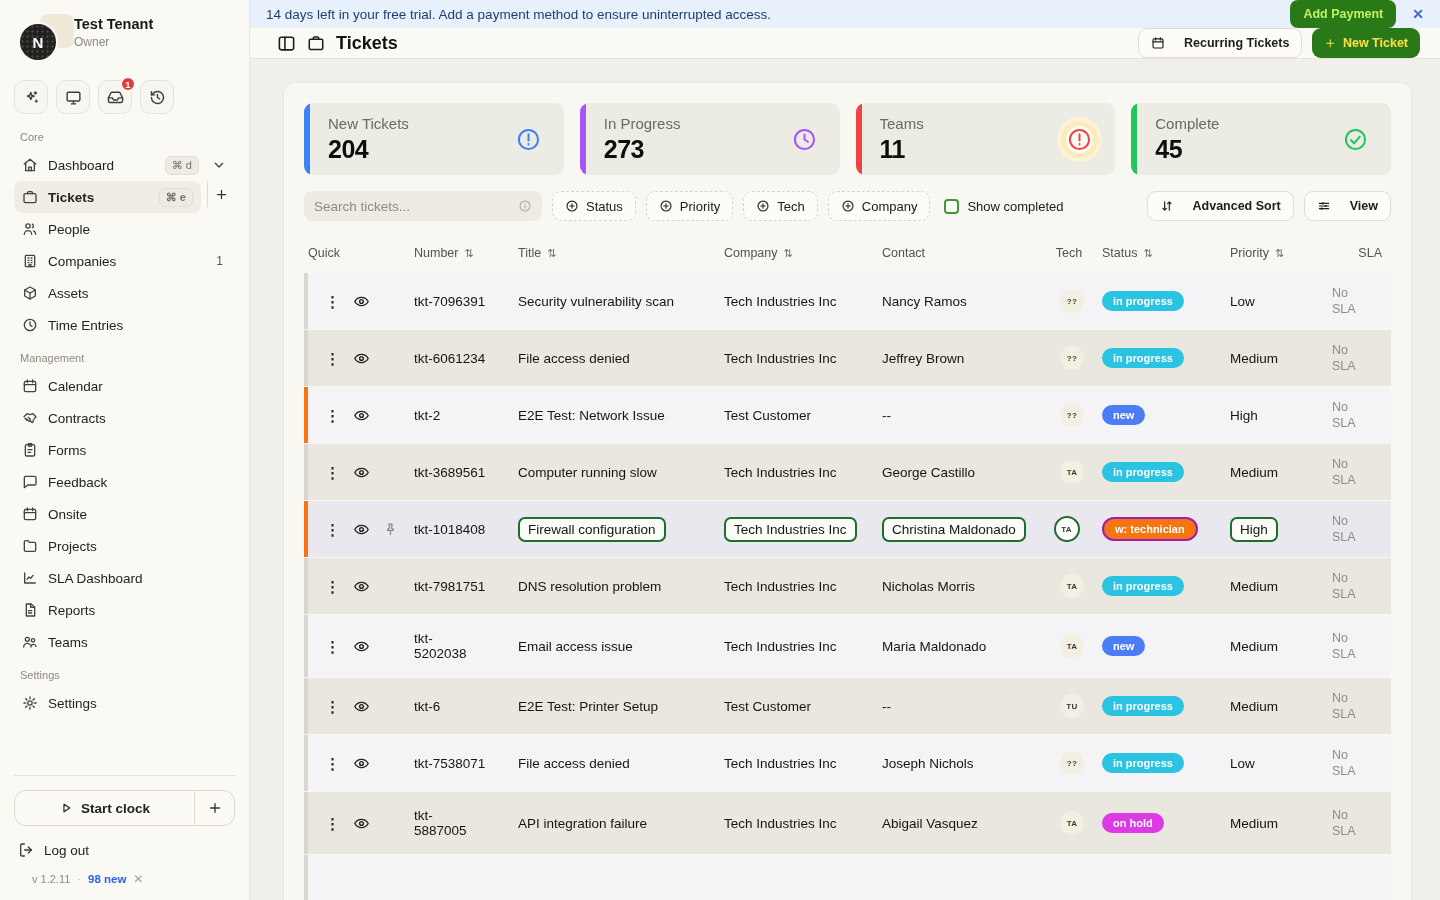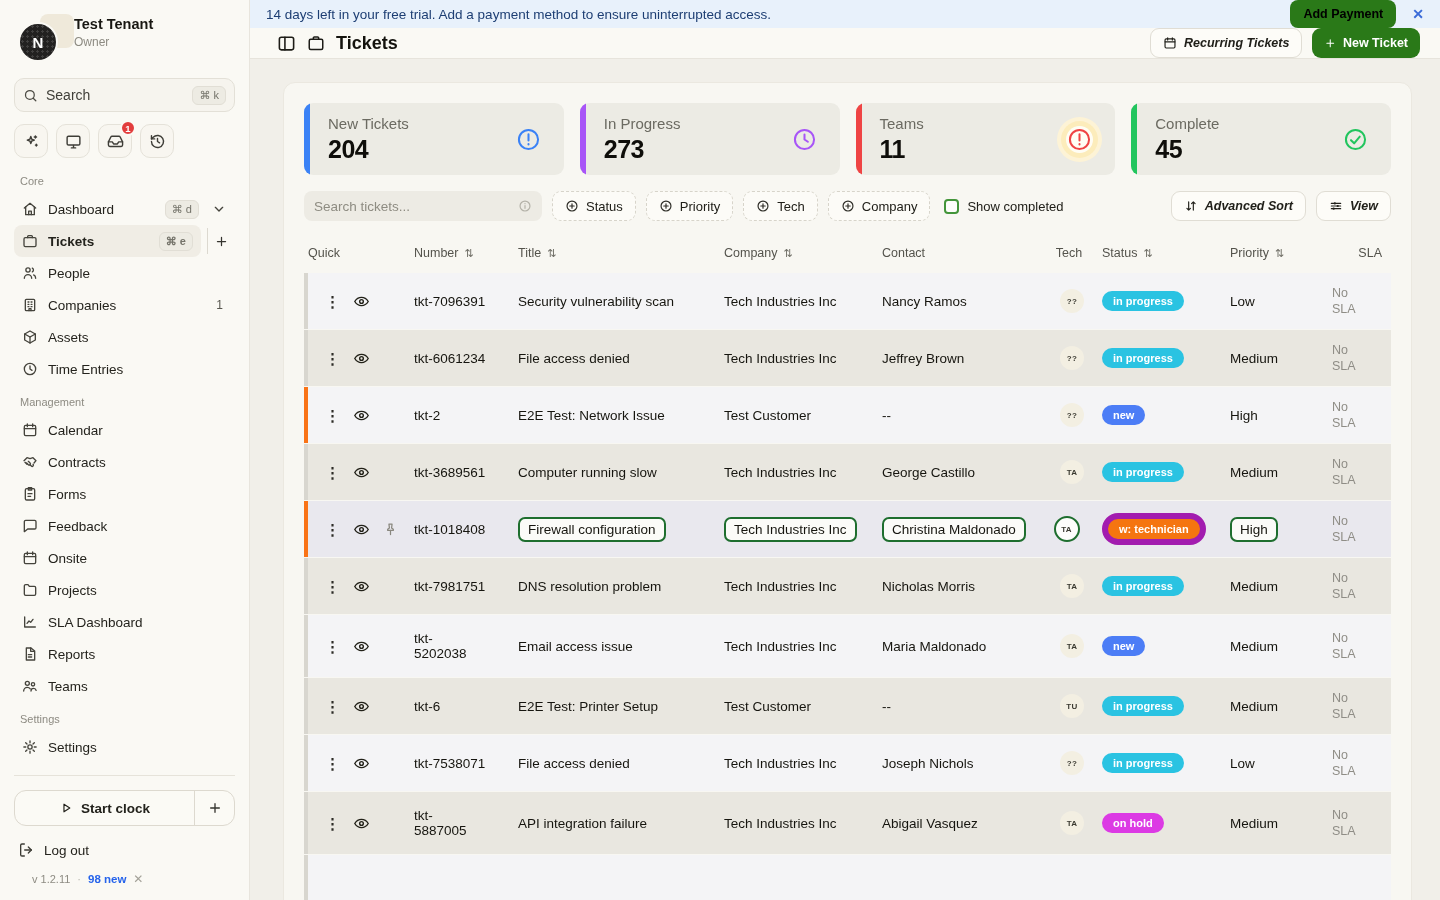--- a/index.html
+++ b/index.html
@@ -35,21 +35,21 @@
 
   .quick-icons { display:flex; gap:8px; margin-top:12px; }
   .qbtn { width:34px; height:34px; border:1px solid #e5e2d9; border-radius:10px; background:#f8f6f0;
           display:flex; align-items:center; justify-content:center; font-size:17px; color:#3e3d37; position:relative; }
   .qbadge { position:absolute; top:-5px; right:-5px; min-width:16px; height:16px; border-radius:8px;
             background:#e23d3d; color:#fff; font-size:9.5px; font-weight:700; display:flex; align-items:center;
             justify-content:center; border:2px solid #faf9f4; padding:0 3px; }
 
   .nav { margin-top:6px; flex:1; overflow:hidden; }
   .nav-label { font-size:11px; color:#8d8b82; margin:11px 6px 6px; }
-  .nav-row { display:flex; align-items:center; }
+  .nav-row { display:flex; }
   .nav-item { flex:1; height:32px; display:flex; align-items:center; gap:10px; padding:0 8px;
               border-radius:8px; font-size:13.5px; color:#24231d; cursor:pointer; }
   .nav-item .ic { font-size:16px; color:#45443c; }
   .nav-text { flex:1; }
   .nav-item.active { background:#f0ede5; font-weight:700; }
   .nav-badge { font-size:12px; color:#57564e; margin-right:4px; }
   .ic-chev { font-size:14px; color:#55544c; margin-left:2px; }
   .nav-plus { width:28px; height:26px; margin-left:6px; border-left:1px solid #dcd9d0;
               display:flex; align-items:center; justify-content:center; font-size:15px; color:#35342e; }
 
@@ -67,34 +67,34 @@
   .version-row { margin-top:14px; display:flex; align-items:center; gap:7px; padding:0 6px;
                  font-size:11px; color:#8e8c83;margin-left:12px; }
   .whats-new { color:#2563eb; font-weight:700; font-size:11.5px; }
   .vdot { color:#b9b7ae; }
   .vclose { color:#a3a198; font-size:12px; }
 
   
   .main { flex:1; display:flex; flex-direction:column; height:900px; }
   .banner { height:46px; background:#e8f1fb; display:flex; align-items:center; padding:0 16px; }
   .banner-text { font-size:13.5px; color:#1d3e73; font-weight:500; }
-  .add-payment { margin-left:auto; background:#2a7918; color:#000000; font-size:12.5px; font-weight:700;
+  .add-payment { margin-left:auto; background:#2a7918; color:#bef264; font-size:12.5px; font-weight:700;
                  border-radius:8px; padding:7px 13px; }
   .banner-close { margin-left:16px; color:#3a6bd8; font-size:14px; font-weight:600; }
 
   .pageheader { height:47px; background:#faf9f4; border-bottom:1px solid #e7e4dc;
                 display:flex; align-items:center; padding:0 20px 0 27px; gap:11px; }
   .panel-toggle { font-size:19px; color:#1d1c17; display:flex; }
   .pageheader .title-ic { font-size:18px; color:#1d1c17; }
   .page-title { font-size:18px; font-weight:700; color:#14130e; }
   .header-actions { margin-left:auto; display:flex; gap:10px; }
-  .btn-outline { display:flex; align-items:center; gap:7px; background:#fdfcf8; border:1px solid #e0ddd4;
-                 border-radius:9px; height:30px; padding:0 12px; font-size:12.5px; font-weight:600; color:#21201a;font-style:italic; }
+  .btn-outline { display:flex; align-items:center; gap:19px; background:#fdfcf8; border:1px solid #e0ddd4;
+                 border-radius:9px; height:30px; padding:0 12px; font-size:12.5px; font-weight:600; color:#21201a; }
   .btn-outline .ic { font-size:14px; }
-  .btn-green { display:flex; align-items:center; gap:6px; background:#2a7918; color:#ffffff;
+  .btn-green { display:flex; align-items:center; gap:6px; background:#2a7918; color:#fde047;
                border-radius:9px; height:30px; padding:0 12px; font-size:12.5px; font-weight:600; }
 
   .content { flex:1; padding:23px 28px 0 33px; }
   .card { background:#f8f7f2; border:1px solid #ebe8e0; border-radius:12px; padding:20px; height:1200px; }
 
   .stats { display:grid; grid-template-columns:repeat(4,1fr); gap:16px; }
   .stat-card { position:relative; background:#ecebe4; border-radius:9px; height:72px;
                display:flex; align-items:center; justify-content:space-between; padding:0 22px 0 24px; overflow:hidden; }
   .stat-card::before { content:""; position:absolute; left:0; top:0; bottom:0; width:6px; background:var(--bar); }
   .stat-label { font-size:15px; color:#6b6a61; }
@@ -141,51 +141,41 @@
   .kebab { font-size:15px; font-weight:700; color:#2c2b26; line-height:1; }
   .eyebtn { font-size:17px; color:#222118; display:flex; }
   .pinic { font-size:15px; color:#8a887f; display:flex; }
   .numwrap { display:inline-block; max-width:52px; }
   .cell.tech { display:flex; align-items:center; justify-content:center; padding-right:0; gap:5px; }
   .avatar { width:24px; height:24px; border-radius:50%; background:#f3efe2; color:#3b3a31;
             font-size:8px; font-weight:700; display:flex; align-items:center; justify-content:center; letter-spacing:.3px; }
   .avatar.ring { background:#fdfdfb; border:2px solid #1e6e2e; width:26px; height:26px; }
   .pill { display:inline-block; color:#fff; font-size:11px; font-weight:700; border-radius:999px;
           padding:4px 11px; line-height:1.15; white-space:nowrap; }
-  .pill.ring2 { border:6px solid #a21caf; }
+  .pill.ring2 { border:2px solid #a21caf; }
   .editbox { display:inline-block; border:2px solid #1e6e2e; border-radius:7px; background:#fbfbf8;
              padding:3px 8px; white-space:nowrap; max-width:100%; overflow:hidden; text-overflow:ellipsis; }
   .pencil { font-size:13px; color:#8f8d86; margin-left:6px; display:inline-flex; }
   .cell.sla { color:#8f8d86; font-size:12.5px; font-weight:400; line-height:1.3; }
   .cell.sla .slatext { display:inline-block; max-width:34px; }
   .cell.status, .cell.prio, .cell.titlec, .cell.companyc, .cell.contactc { display:flex; align-items:center; }
 </style>
 </head>
 <body>
 
 <aside class="sidebar">
   <div class="tenant">
     <div class="tenant-square"></div>
     <div class="tenant-avatar">N</div>
     <div class="tenant-info">
       <div class="tenant-name">Test Tenant</div>
       <div class="tenant-role">Owner</div>
     </div>
   </div>
 
-  <div class="side-search">
-    <span class="ic">
-        <svg viewBox="0 0 24 24" fill="none" stroke="currentColor" stroke-width="2" stroke-linecap="round" stroke-linejoin="round">
-          <circle cx="11" cy="11" r="7"></circle>
-          <path d="m20.5 20.5-4.2-4.2"></path>
-        </svg>
-      </span>
-    <span class="side-search-label">Search</span>
-    <span class="kbd">⌘ k</span>
-  </div>
 
   <div class="quick-icons" id="quick-icons">
       <button class="qbtn">
         <span class="ic">
           <svg viewBox="0 0 24 24" fill="none" stroke="currentColor" stroke-width="2" stroke-linecap="round" stroke-linejoin="round">
             <path d="M11 5l1.3 3.7L16 10l-3.7 1.3L11 15l-1.3-3.7L6 10l3.7-1.3z"></path>
             <path d="M17.5 4v3.2M15.9 5.6h3.2M18.8 15.8v2.6M17.5 17.1h2.6"></path>
           </svg>
         </span>
       </button>

